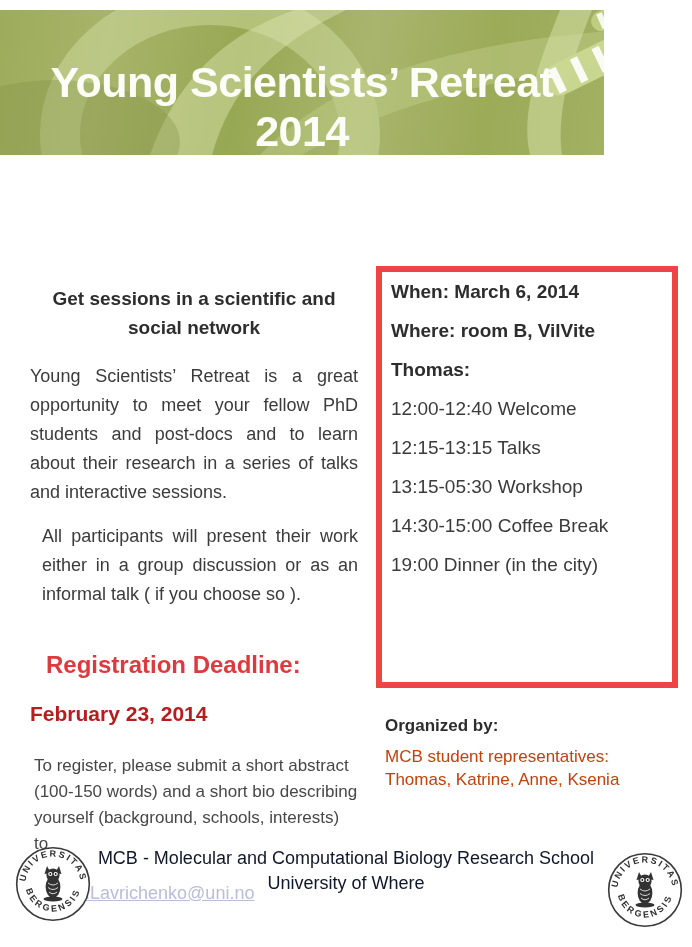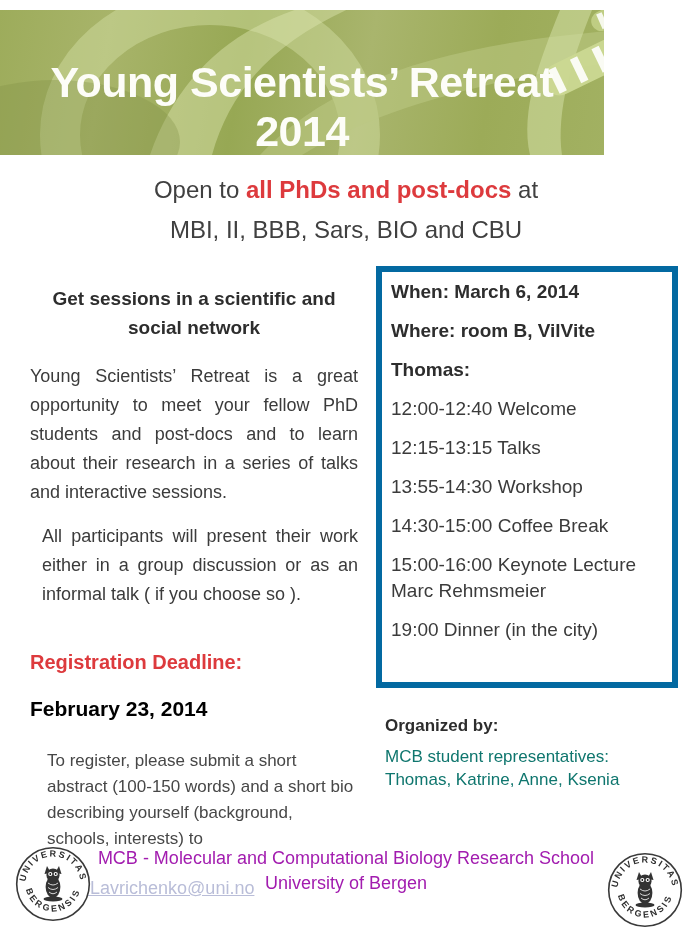--- a/index.html
+++ b/index.html
@@ -29,45 +29,45 @@
   
   .left-col { position:absolute; left:30px; top:284px; width:328px; }
   .left-heading {
     font-size:19px; font-weight:bold; text-align:center; color:#2d2d2d;
     line-height:29px; margin:0 0 20px 0;
   }
   .body-para {
     font-size:18px; line-height:29px; text-align:justify; color:#3b3b3b; margin:0 0 15px 0;
   }
   .body-para.second { margin-bottom:42px;margin-left:12px; }
-  .deadline-label { font-size:20px; font-weight:bold; margin:0 0 23px 0; }
-  .deadline-date { font-size:21px; font-weight:bold; color:#000000; margin:0 0 27px 0; }
-  .register-para { font-size:17px; line-height:26px; color:#474747; margin:0 0 26px 17px; }
+  .deadline-label { font-size:24px; font-weight:bold; margin:0 0 23px 16px; }
+  .deadline-date { font-size:21px; font-weight:bold; color:#b91c1c; margin:0 0 27px 0; }
+  .register-para { font-size:17px; line-height:26px; color:#474747; margin:0 0 26px 4px; }
   .email-link { font-size:18px; color:#b9bdd8; text-decoration:underline; }
 
   
   .infobox {
     position:absolute; left:376px; top:266px; width:302px; min-height:422px;
-    box-sizing:border-box; border:6px solid #0369a1; background:#ffffff;
+    box-sizing:border-box; border:6px solid #ef4444; background:#ffffff;
     padding:7px 9px 6px 9px;
   }
   .infobox .row { font-size:19px; line-height:26px; color:#333333; margin-bottom:13px; }
   .infobox .row.bold { font-weight:bold; color:#2d2d2d; }
   .program-item { font-size:19px; line-height:26px; color:#3b3b3b; margin-bottom:13px; }
   .program-item:last-child { margin-bottom:15px; }
 
   
   .organized { position:absolute; left:385px; top:716px; width:300px; }
   .organized-label { font-size:17px; font-weight:bold; color:#2d2d2d; margin:0 0 9px 0; }
-  .organized-line { font-size:17px; line-height:23px; color:#0f766e; margin:0; }
+  .organized-line { font-size:17px; line-height:23px; color:#c2410c; margin:0; }
 
   
   .footer-text {
     position:absolute; top:846px; left:90px; width:512px;
-    text-align:center; font-size:18px; line-height:25px; color:#a21caf;
+    text-align:center; font-size:18px; line-height:25px; color:#0f172a;
   }
   .seal { position:absolute; width:78px; height:78px; }
   .seal-left  { left:14px;  top:845px; }
   .seal-right { left:606px; top:851px; }
 </style>
 </head>
 <body>
 
 <div class="page">
 
@@ -94,58 +94,53 @@
         <rect x="8" y="2" width="6" height="16" fill="rgba(255,255,255,0.85)"></rect>
         <rect x="28" y="2" width="6" height="16" fill="rgba(255,255,255,0.85)"></rect>
         <rect x="48" y="2" width="6" height="16" fill="rgba(255,255,255,0.85)"></rect>
         <rect x="68" y="2" width="6" height="16" fill="rgba(255,255,255,0.85)"></rect>
         <rect x="88" y="2" width="6" height="16" fill="rgba(255,255,255,0.85)"></rect>
       </g>
     </svg>
     <div class="banner-title">Young Scientists’ Retreat 2014</div>
   </div>
 
-  <div class="subtitle">
-    <div><span>Open to </span><span class="hl" style="color:#dd3a3d;">all PhDs and post-docs</span><span> at</span></div>
-    <div>MBI, II, BBB, Sars, BIO and CBU</div>
-  </div>
 
   <div class="left-col">
     <h2 class="left-heading">Get sessions in a scientific and social network</h2>
     <p class="body-para">Young Scientists’ Retreat is a great opportunity to meet your fellow PhD students and post-docs and to learn about their research in a series of talks and interactive sessions.</p>
     <p class="body-para second">All participants will present their work either in a group discussion or as an informal talk ( if you choose so ).</p>
     <h3 class="deadline-label" style="color:#dd3a3d;">Registration Deadline:</h3>
     <div class="deadline-date">February 23, 2014</div>
     <p class="register-para">To register, please submit a short abstract (100-150 words) and a short bio describing yourself (background, schools, interests) to</p>
     <a class="email-link" href="#">Ksenia.Lavrichenko@uni.no</a>
   </div>
 
   <div class="infobox">
     <div class="row bold">When: March 6, 2014</div>
     <div class="row bold">Where: room B, VilVite</div>
     <div class="row bold">Thomas:</div>
     <div class="program-list">
         <div class="program-item">12:00-12:40 Welcome</div>
         <div class="program-item">12:15-13:15 Talks</div>
-        <div class="program-item">13:55-14:30 Workshop</div>
+        <div class="program-item">13:15-05:30 Workshop</div>
         <div class="program-item">14:30-15:00 Coffee Break</div>
-        <div class="program-item">15:00-16:00 Keynote Lecture Marc Rehmsmeier</div>
         <div class="program-item">19:00 Dinner (in the city)</div>
       </div>
   </div>
 
   <div class="organized">
     <div class="organized-label">Organized by:</div>
     <p class="organized-line">MCB student representatives:</p>
     <p class="organized-line">Thomas, Katrine, Anne, Ksenia</p>
   </div>
 
   <div class="footer-text">
     <div>MCB - Molecular and Computational Biology Research School</div>
-    <div>University of Bergen</div>
+    <div>University of Where</div>
   </div>
 
   <svg class="seal seal-left" viewBox="-39 -39 78 78">
     <circle cx="0" cy="0" r="36.3" fill="#ffffff" stroke="#3a3a3a" stroke-width="1.6"></circle>
     <path id="sealL-top" d="M -27.5 0 A 27.5 27.5 0 0 1 27.5 0" fill="none"></path>
     <path id="sealL-bot" d="M -27.5 0 A 27.5 27.5 0 0 0 27.5 0" fill="none"></path>
     <text font-size="9" font-weight="bold" fill="#2e2e2e" letter-spacing="2">
       <textPath href="#sealL-top" startOffset="50%" text-anchor="middle">UNIVERSITAS</textPath>
     </text>
     <text font-size="9" font-weight="bold" fill="#2e2e2e" letter-spacing="2.5">

